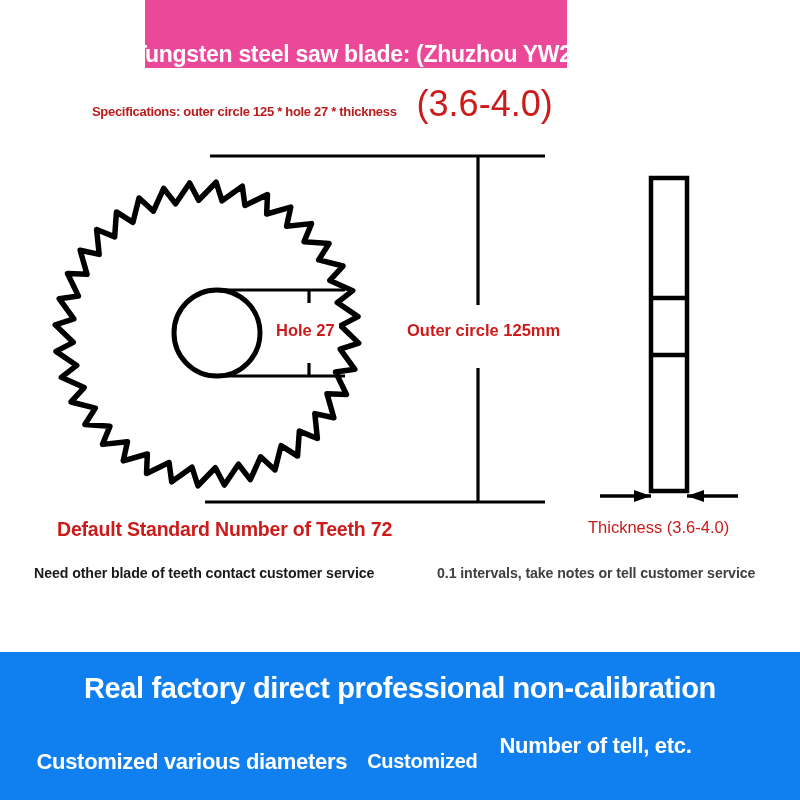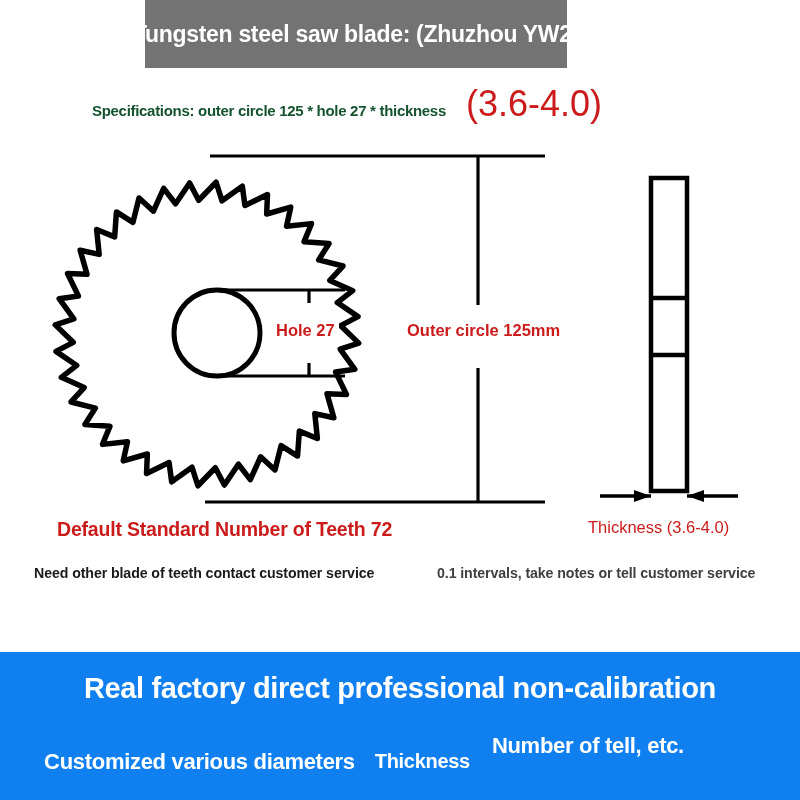--- a/index.html
+++ b/index.html
@@ -16,23 +16,23 @@
     background: #ffffff;
   }
 
   
   #top-banner {
     position: absolute;
     left: 145px;
     top: 0px;
     width: 422px;
     height: 68px;
-    background: #737373;
+    background: #ec4899;
     display: flex;
-    align-items: center;
+    align-items: flex-end;
     justify-content: center;
   }
   #top-banner-text {
     color: #ffffff;
     font-size: 23px;
     font-weight: bold;
     letter-spacing: -0.3px;
     white-space: nowrap;
   }
 
@@ -40,22 +40,22 @@
   #spec-line {
     position: absolute;
     left: 92px;
     top: 86px;
     width: 620px;
     height: 46px;
     display: flex;
     align-items: baseline;
   }
   #spec-main {
-    color: #14532d;
-    font-size: 15px;
+    color: #b91c1c;
+    font-size: 13px;
     font-weight: bold;
     letter-spacing: -0.3px;
     white-space: nowrap;
   }
   #spec-thickness {
     color: #cc1b1b;
     font-size: 36px;
     font-weight: normal;
     margin-left: 20px;
     white-space: nowrap;
@@ -247,16 +247,16 @@
 
 <div id="caption-teeth">Default Standard Number of Teeth 72</div>
 <div id="caption-teeth-note">Need other blade of teeth contact customer service</div>
 <div id="caption-thickness">Thickness (3.6-4.0)</div>
 <div id="caption-thickness-note">0.1 intervals, take notes or tell customer service</div>
 
 <div id="bottom-banner">
   <div id="promo-headline">Real factory direct professional non-calibration</div>
   <div id="promo-row">
     <span id="promo-diameters">Customized various diameters</span>
-    <span id="promo-thickness">Thickness</span>
+    <span id="promo-thickness">Customized</span>
     <span id="promo-teeth">Number of tell, etc.</span>
   </div>
 </div>
 
 </body></html>

